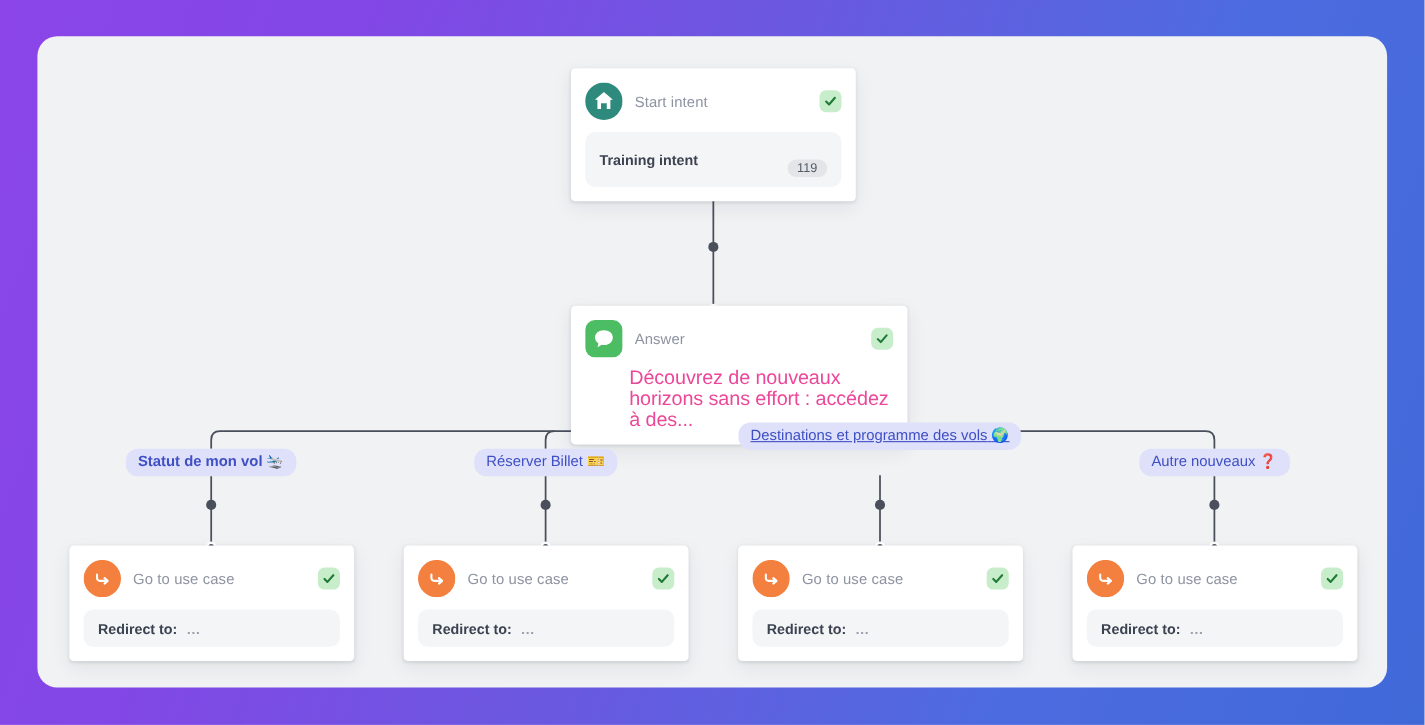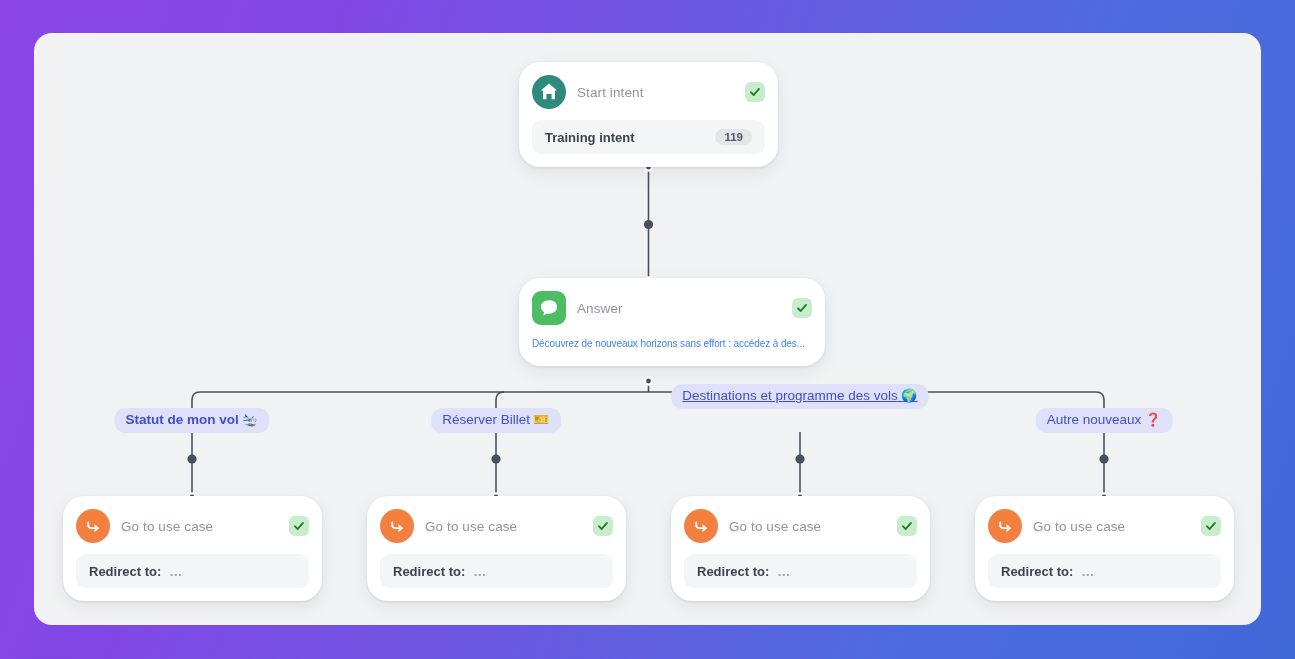--- a/index.html
+++ b/index.html
@@ -30,21 +30,21 @@
     pointer-events: none;
   }
   .wire { fill: none; stroke: #4a4f5c; stroke-width: 1.6; }
   .dot-end { fill: #4a4f5c; stroke: #ffffff; stroke-width: 2.4; }
   .dot-mid { fill: #4a4f5c; }
 
   
   .node {
     position: absolute;
     background: #ffffff;
-    border-radius: 21px;
+    border-radius: 4px;
     box-shadow: 0 1px 3px rgba(20,25,40,.10), 0 6px 18px rgba(20,25,40,.07);
     padding: 12px 13px 13px 13px;
   }
   .node-head {
     display: flex;
     align-items: center;
     gap: 11px;
     height: 36px;
   }
   .node-title {
@@ -80,32 +80,34 @@
     font-size: 13px;
     color: #3b4250;
     font-weight: 600;
     white-space: nowrap;
   }
   .body-spacer { flex: 1 1 auto; }
   .badge {
     background: #e3e5e9;
     color: #545b69;
     font-size: 11.5px;
-    font-weight: 700;
+    font-weight: 400;
     border-radius: 9px;
     padding: 2px 9px;
+    margin-top: 16px;
   }
   .body-muted { font-size: 13px; color: #9aa0ad; font-weight: 600; }
 
   .answer-text {
     margin-top: 8px;
-    font-size: 10px;
+    font-size: 18px;
     line-height: 19px;
-    color: #3b82f6;
+    color: #ec4899;
     letter-spacing: -.1px;
+    margin-left: 40px;
   }
 
   
   .chip {
     position: absolute;
     transform: translateX(-50%);
     background: #dfe1fb;
     color: #3f4fc4;
     font-size: 13.5px;
     line-height: 1;

